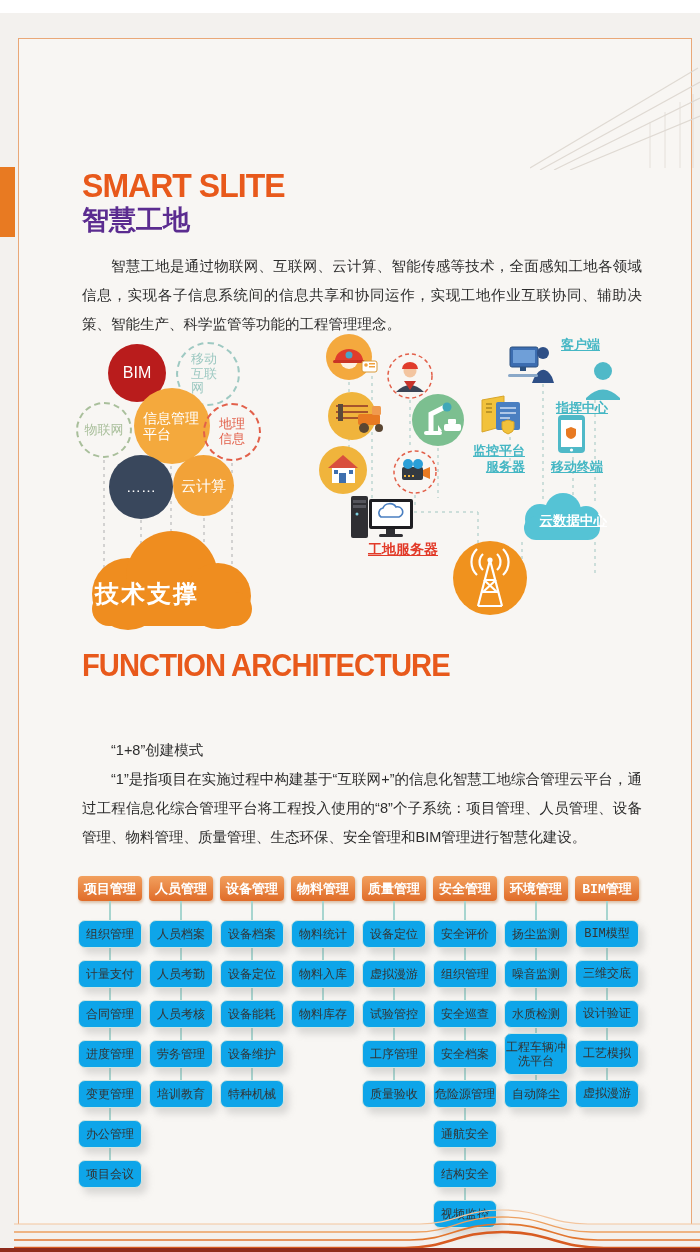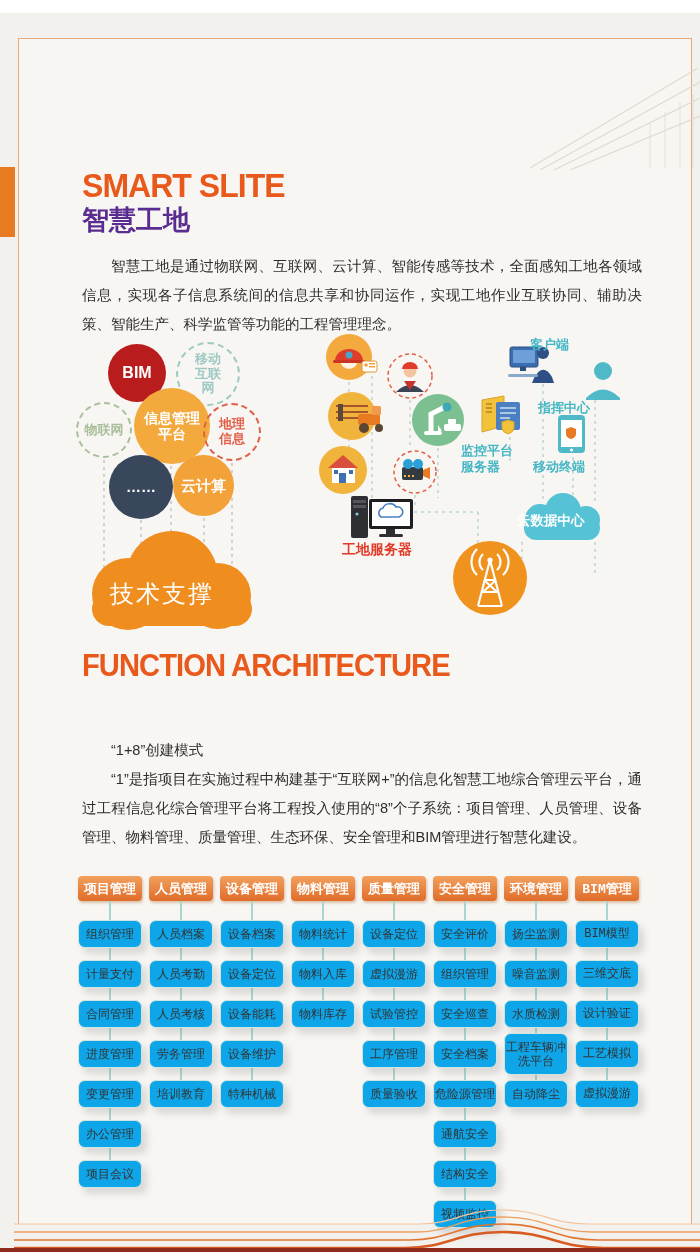--- a/index.html
+++ b/index.html
@@ -20,29 +20,29 @@
   #t2-zh { top:685px; font-size:26px; }
 
   .para { position:absolute; left:82px; width:560px; font-size:14.5px; line-height:29px;
           color:#2d2d2d; text-align:justify; }
   .indent { text-indent:2em; }
   #para1 { top:252px; }
   #para2 { top:736px; }
 
   
   .bubble { position:absolute; border-radius:50%; display:flex; align-items:center;
-            justify-content:center; text-align:center; line-height:1.15; font-weight:bold; }
+            justify-content:center; line-height:1.15; font-weight:normal; }
   .bubble.solid { color:#fff; }
   .bubble.dashed { background:transparent; }
-  .cloud-label { position:absolute; left:86px; top:578px; width:152px; text-align:center;
-                 color:#fff; font-size:24px; font-weight:normal; letter-spacing:2px; }
+  .cloud-label { position:absolute; left:95px; top:578px; width:152px; text-align:left;
+                 color:#fff; font-size:24px; font-weight:bold; letter-spacing:2px; }
 
   
   .dg-label { position:absolute; color:#45b7c4; font-size:13px; font-weight:bold;
-              text-align:left; line-height:16px; }
+              text-align:right; line-height:16px;text-decoration:underline; }
   #lbl-client { left:530px; top:337px; width:70px; }
   #lbl-command { left:538px; top:400px; width:70px; }
   #lbl-monitor { left:461px; top:443px; width:64px; }
   #lbl-mobile { left:533px; top:459px; width:70px; }
   #lbl-siteserver { left:342px; top:541px; width:96px; color:#e23a28; font-size:14px; }
   #lbl-clouddc { left:517px; top:513px; width:90px; color:#fff; font-size:13.5px; }
 
   
   #arch { position:absolute; left:0; top:840px; width:668px; height:370px;margin-top:36px; }
   .arch-col { position:absolute; top:0; width:64px; }

